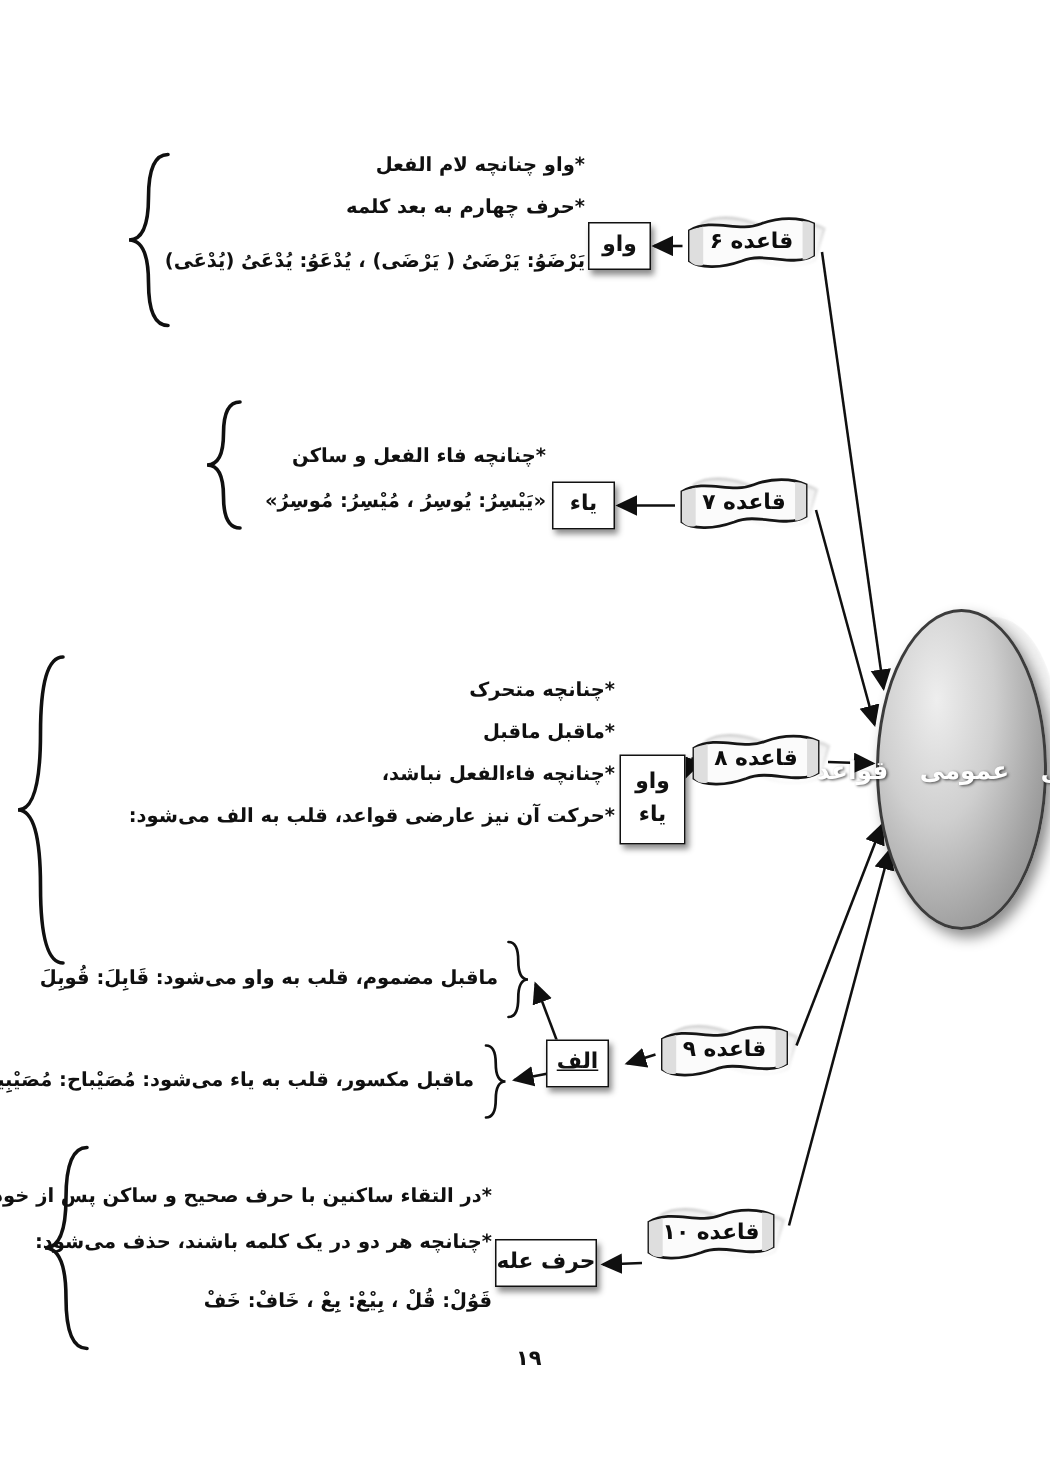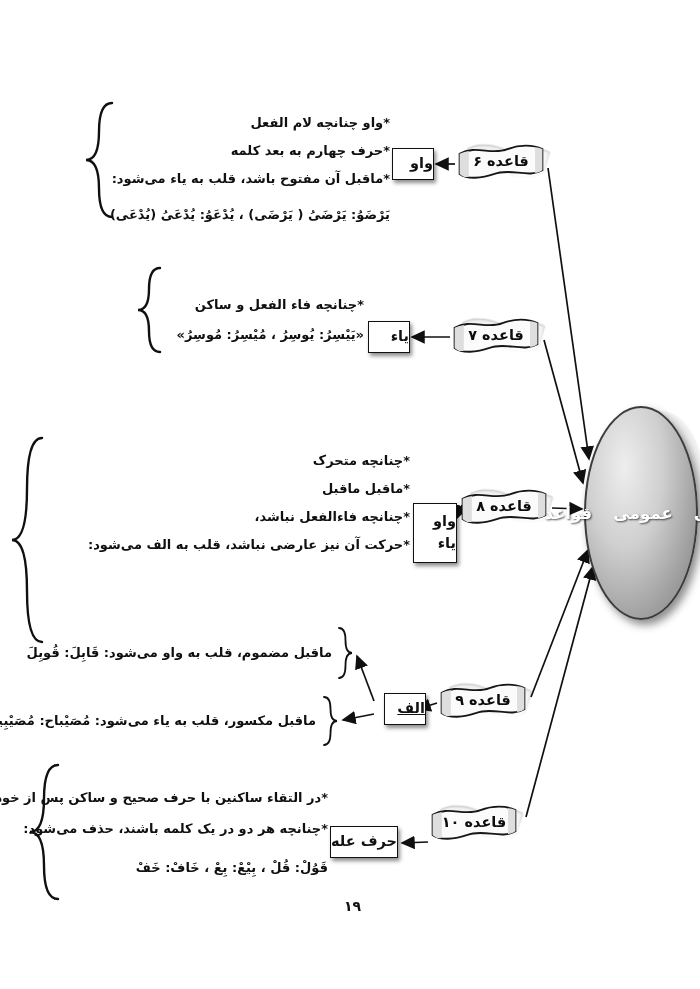--- a/index.html
+++ b/index.html
@@ -22,21 +22,21 @@
   .ghost{position:absolute;width:92px;height:46px;z-index:1;opacity:.26;
        filter:grayscale(1) blur(.6px);
        transform:scaleY(-1) skewX(16deg);transform-origin:50% 0%;
        -webkit-mask-image:linear-gradient(to bottom,transparent 8%,rgba(0,0,0,.95) 85%);
        mask-image:linear-gradient(to bottom,transparent 8%,rgba(0,0,0,.95) 85%);}
   .ghost svg{position:absolute;inset:0;width:100%;height:100%;}
   .ghost .scroll-label{color:#333;}
 
   
   .lbox{position:absolute;background:#fff;border:1.4px solid #111;z-index:3;
-       display:flex;flex-direction:column;justify-content:center;
+       display:flex;flex-direction:column;align-items:center;justify-content:center;
        direction:rtl;font-weight:bold;font-size:14.5px;
        box-shadow:2px 3px 4px rgba(0,0,0,.45);}
   .lbox span{line-height:1.5;}
 
   
   .ellipse{position:absolute;left:584px;top:406px;width:110px;height:210px;border-radius:50%;
        background:radial-gradient(ellipse at 35% 28%, #eeeeee 0%, #cfcfcf 38%, #a3a3a3 70%, #7d7d7d 100%);
        border:2.5px solid #3c3c3c;z-index:3;
        box-shadow:4px 5px 9px rgba(0,0,0,.45);
        display:flex;flex-direction:row;align-items:center;justify-content:center;gap:21px;}
@@ -183,44 +183,43 @@
   <div class="lbox" style="left:392px;top:148px;width:40px;height:30px;">
     <span>واو</span>
   </div>
   <div class="lbox" style="left:368px;top:321px;width:40px;height:30px;">
     <span>یاء</span>
   </div>
   <div class="lbox" style="left:413px;top:503px;width:42px;height:58px;">
     <span>واو</span>
     <span>یاء</span>
   </div>
-  <div class="lbox" style="left:384px;top:693px;width:40px;height:30px;text-decoration:underline;">
+  <div class="lbox" style="left:364px;top:693px;width:40px;height:30px;text-decoration:underline;">
     <span>الف</span>
   </div>
   <div class="lbox" style="left:330px;top:826px;width:66px;height:30px;">
     <span>حرف عله</span>
   </div>
 
-  <div class="txt" style="right:310px;top:97px;margin-top:12px;">
+  <div class="txt" style="right:310px;top:97px;">
     <div>*واو چنانچه لام الفعل</div>
     <div>*حرف چهارم به بعد کلمه</div>
-    <div>*ماقبل آن مفتوح باشد، قلب به یاء می‌شود:</div>
     <div class="gap">یَرْضَوُ: یَرْضَیُ ( یَرْضَی) ،  یُدْعَوُ: یُدْعَیُ (یُدْعَی)</div>
   </div>
 
   <div class="txt" style="right:336px;top:290px;line-height:30px;">
     <div>*چنانچه فاء الفعل و ساکن</div>
     <div>«یَیْسِرُ: یُوسِرُ ،  مُیْسِرُ: مُوسِرُ»</div>
   </div>
 
   <div class="txt" style="right:290px;top:447px;">
     <div>*چنانچه متحرک</div>
     <div>*ماقبل ماقبل</div>
     <div>*چنانچه فاءالفعل نباشد،</div>
-    <div>*حرکت آن نیز عارضی نباشد، قلب به الف می‌شود:</div>
+    <div>*حرکت آن نیز عارضی قواعد، قلب به الف می‌شود:</div>
   </div>
 
   <div class="subline" style="right:368px;top:645px;">ماقبل مضموم، قلب به واو می‌شود: قَابِلَ: قُوبِلَ</div>
   <div class="subline" style="right:384px;top:713px;">ماقبل مکسور، قلب به یاء می‌شود: مُصَیْباح: مُصَیْبِیح</div>
 
   <div class="txt" style="right:372px;top:782px;line-height:31px;">
     <div>*در التقاء ساکنین با حرف صحیح و ساکن پس از خود</div>
     <div>*چنانچه هر دو در یک کلمه باشند، حذف می‌شود:</div>
     <div class="gap">قَوُلْ: قُلْ ،  بِیْعْ: بِعْ ،  خَافْ: خَفْ</div>
   </div>

